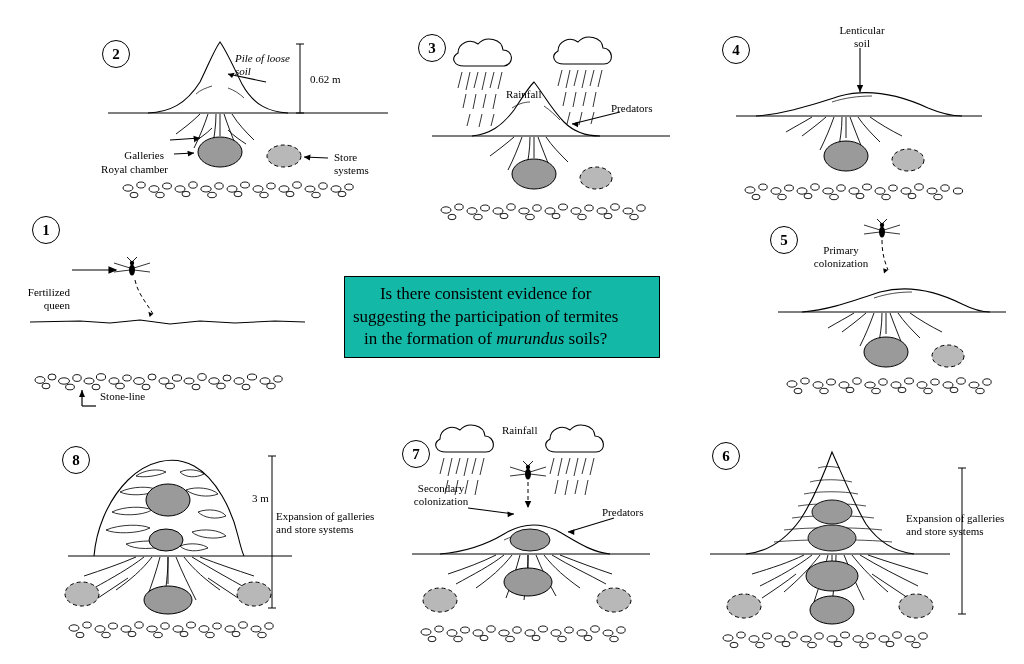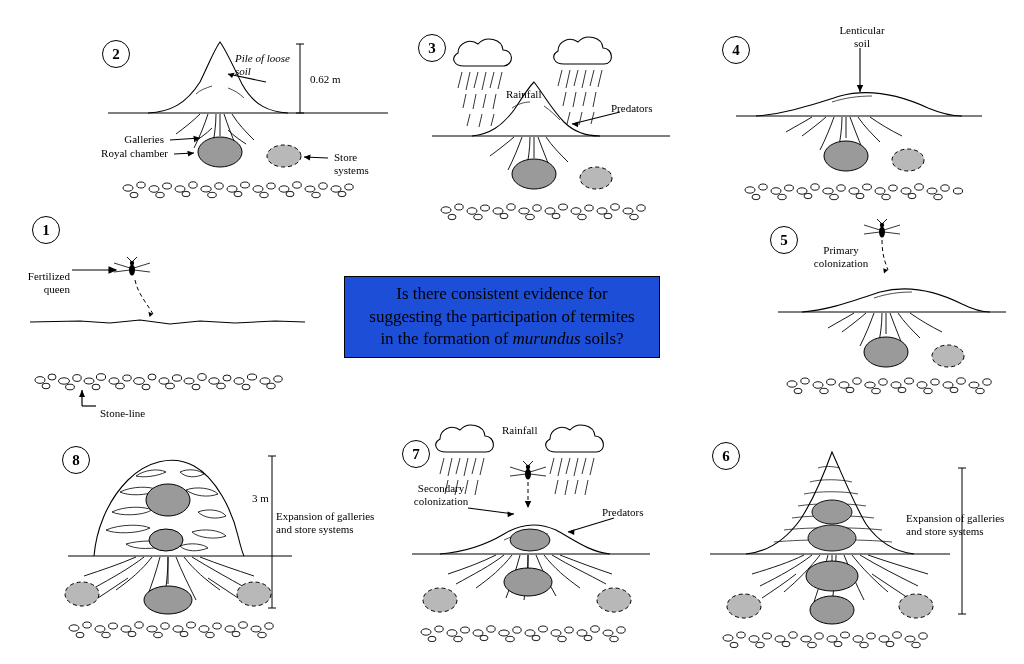--- a/index.html
+++ b/index.html
@@ -34,32 +34,32 @@
     background: #fff;
   }
   .lbl {
     position: absolute;
     font-size: 11px;
     line-height: 1.15;
     font-family: "Liberation Serif", serif;
     white-space: pre-line;
   }
   .lbl.center { text-align: center; }
-  .lbl.right { text-align: right; }
+  .lbl.right { text-align: right; margin-top: 16px; }
   .question-box {
     position: absolute;
     left: 344px;
     top: 276px;
     width: 316px;
     height: 82px;
     border: 1.6px solid #000;
-    background: #1d4ed8;
+    background: #14b8a6;
     display: flex;
     align-items: center;
-    justify-content: center;
+    justify-content: flex-start;
     text-align: center;
     font-size: 17px;
     line-height: 1.35;
     padding: 4px 8px;
     box-sizing: border-box;
   }
   .question-box i { font-style: italic; }
   svg { display: block; }
   .art { position: absolute; overflow: visible; }
 </style>
@@ -121,21 +121,21 @@
             <ellipse cx="251" cy="176" rx="4.2" ry="2.8"></ellipse>
         </g>
 
         <path d="M62 196 L62 180" stroke-width="1.2"></path>
         <path d="M62 180 l-3 7 l6 0 z" fill="#000" stroke="none"></path>
         <path d="M62 196 L76 196" stroke-width="1.2"></path>
       </g>
     </svg>
     <div class="lbl right" style="left:-10px; top:60px; width:60px;">Fertilized
 queen</div>
-    <div class="lbl" style="left:80px; top:197px;">Stone-line</div>
+    <div class="lbl" style="left:80px; top:180px;">Stone-line</div>
   </div>
 
   <div class="stage" style="left:88px; top:28px; width:300px; height:180px;">
     <div class="stage-num" style="left:14px; top:12px;">2</div>
     <svg class="art" width="300" height="180" viewBox="0 0 300 180">
       <g stroke="#000" fill="none" stroke-width="1.1">
 
         <path d="M20 85 L300 85"></path>
 
         <path d="M60 85 C 82 84, 98 76, 112 54 C 120 38, 126 22, 132 14 C 138 22, 146 40, 154 56 C 166 78, 182 84, 200 85"></path>

